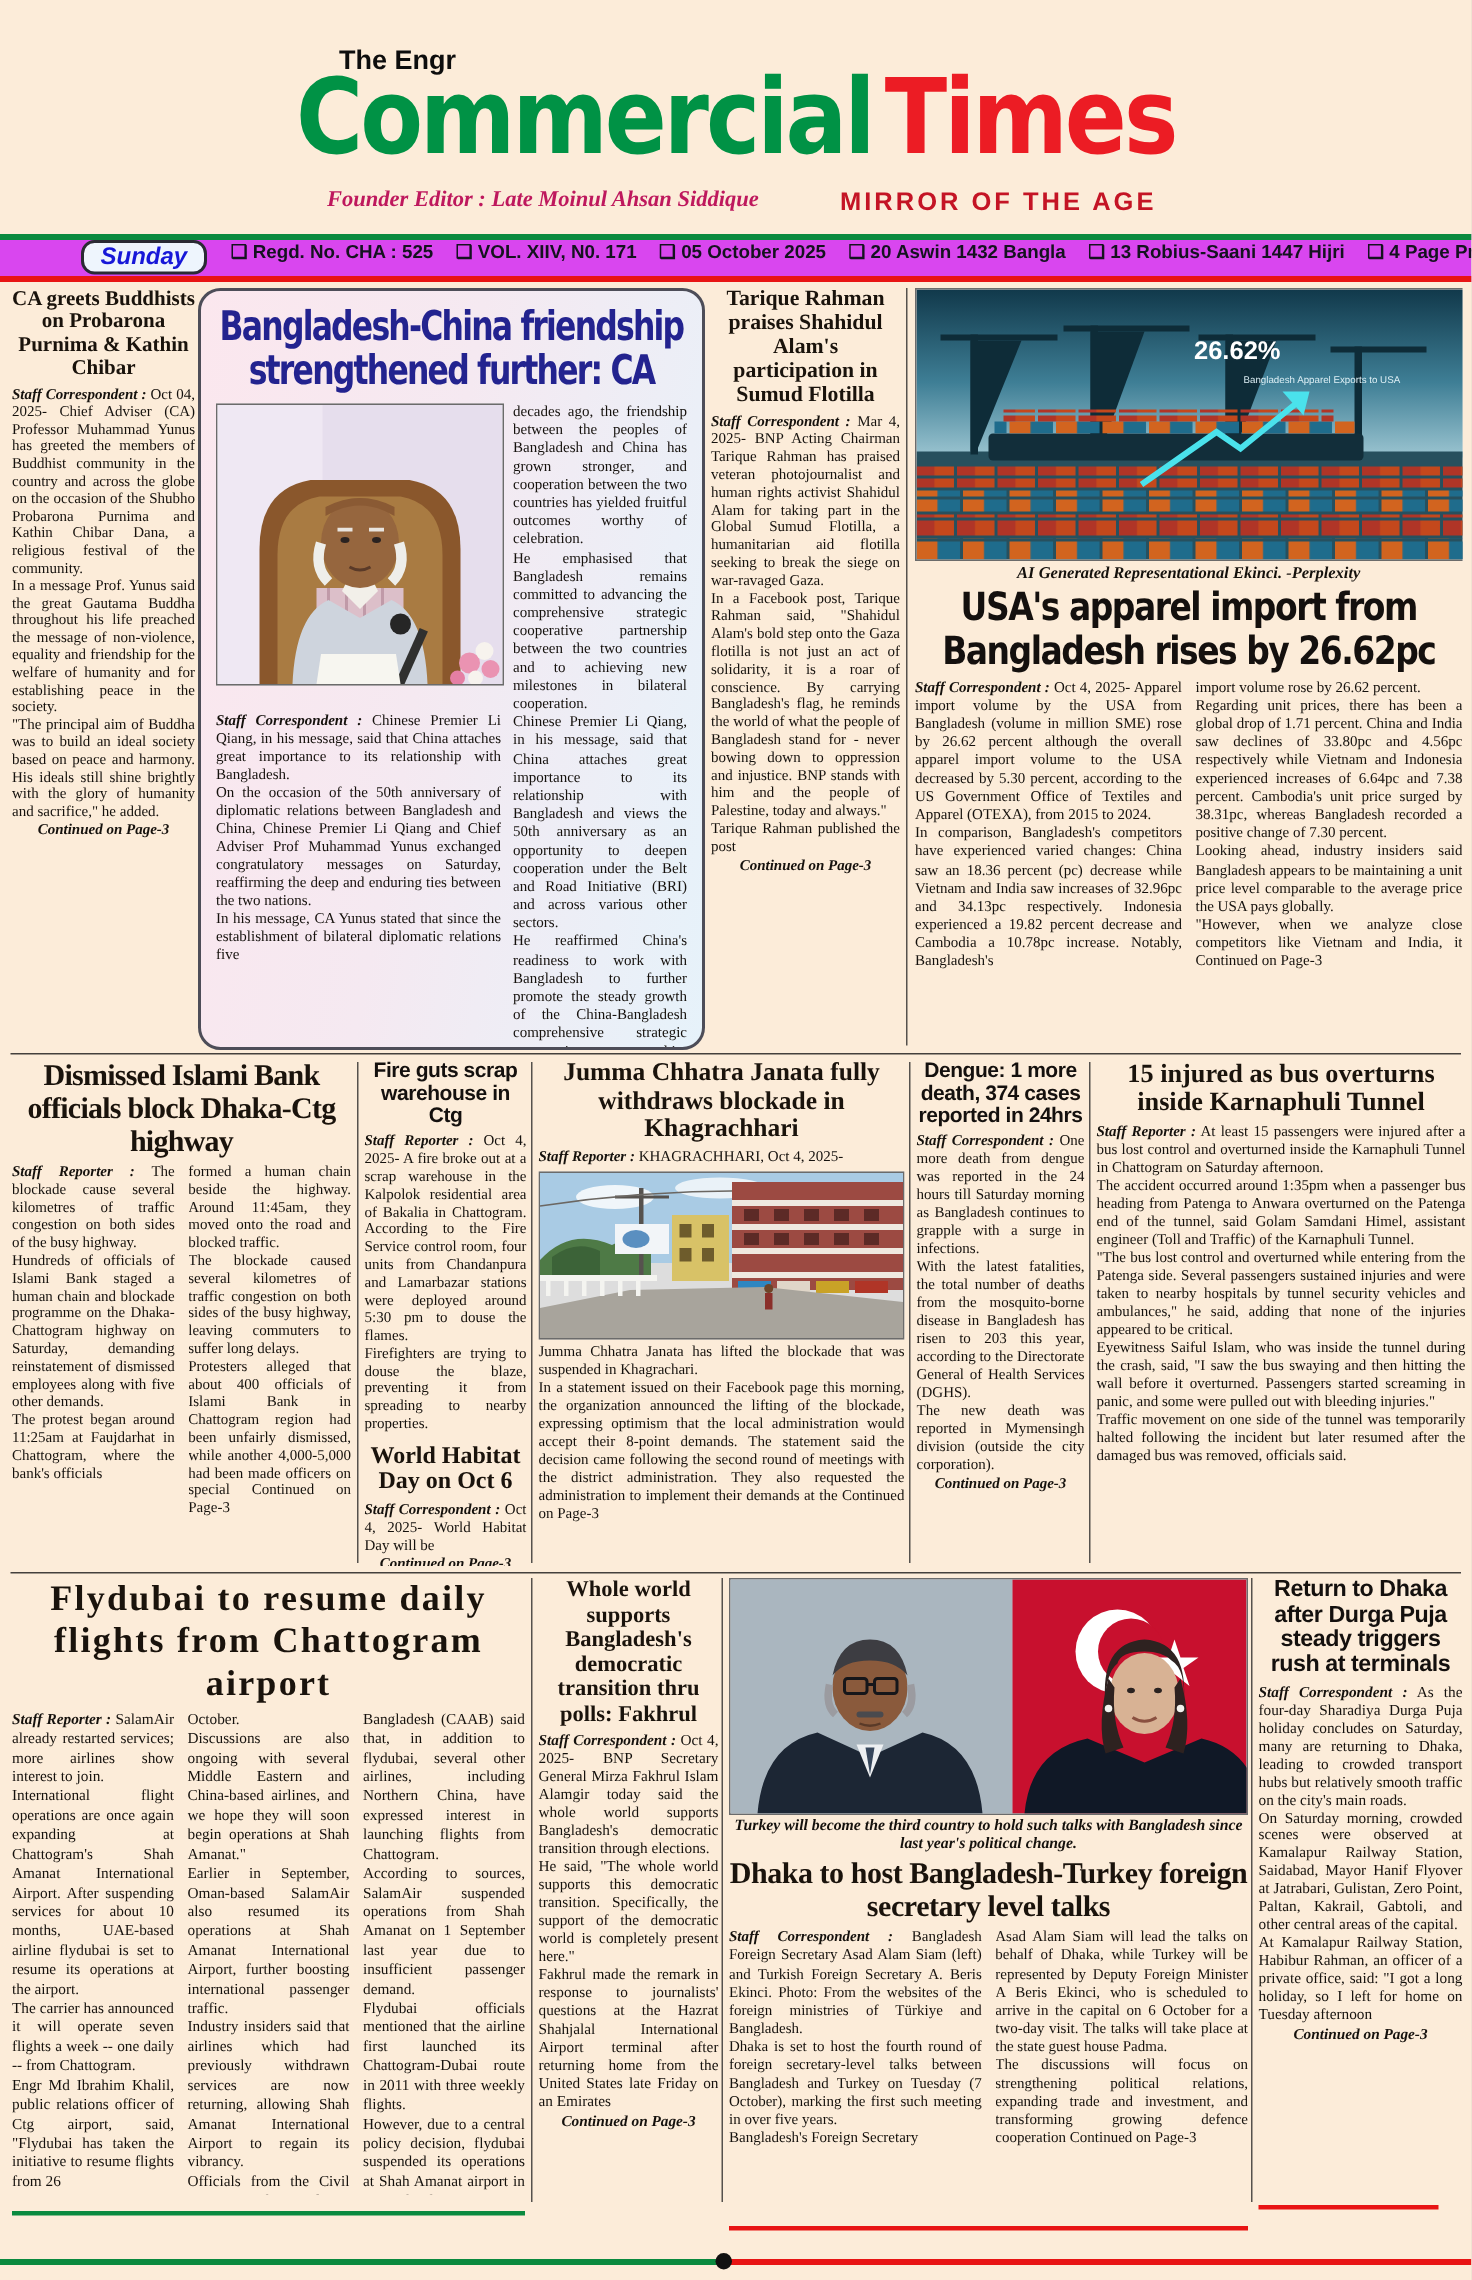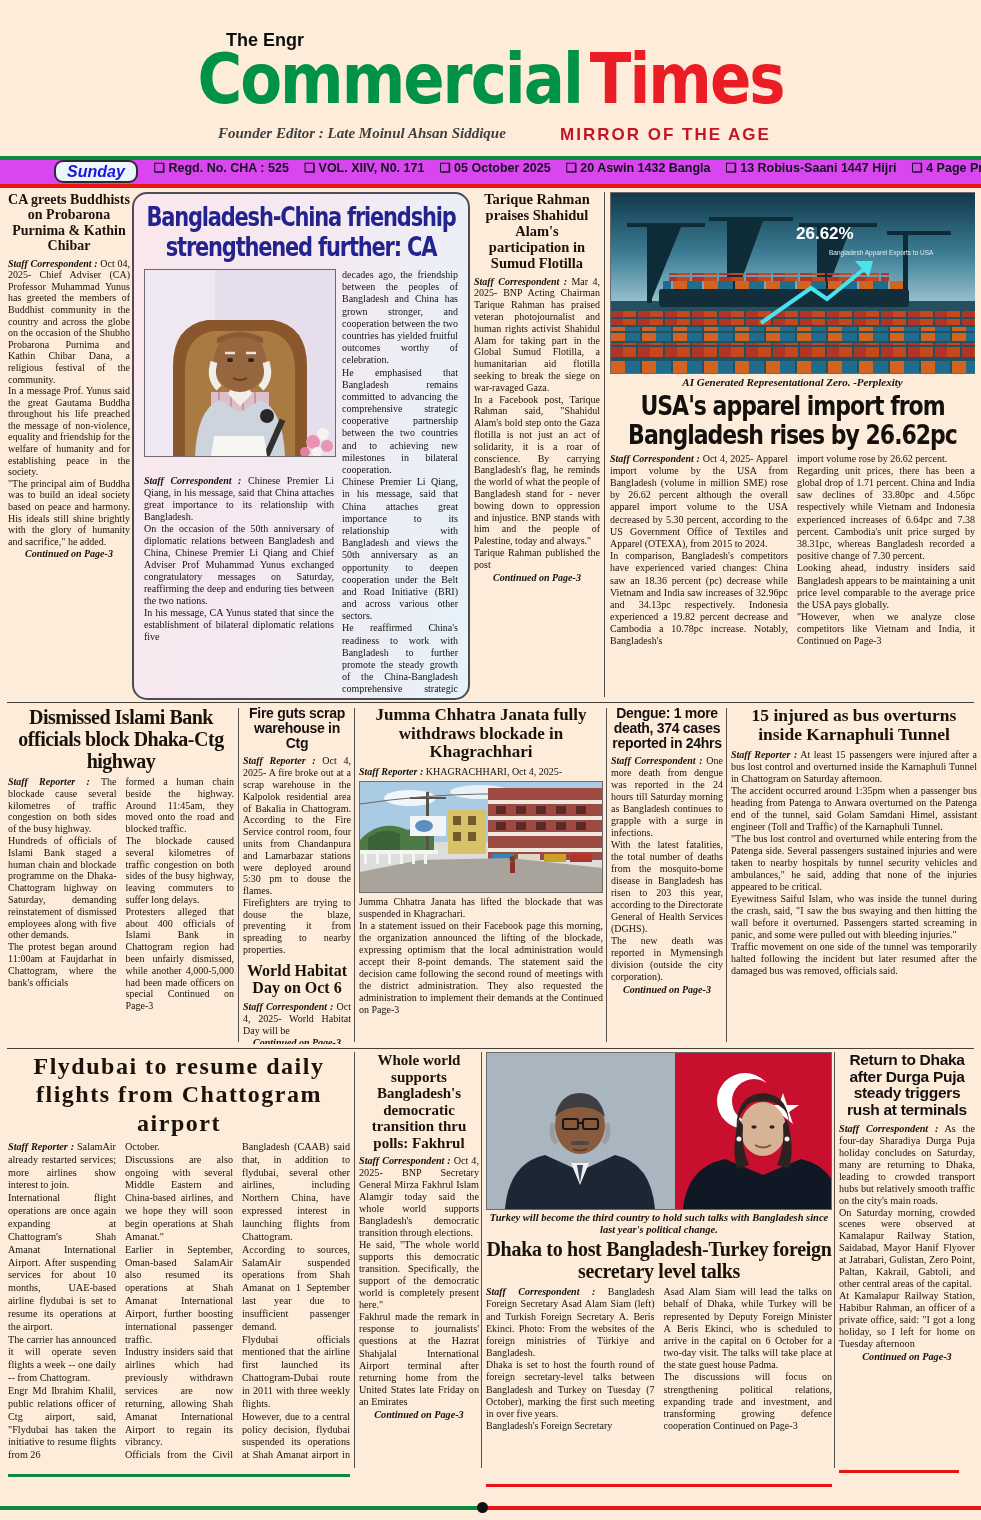--- a/index.html
+++ b/index.html
@@ -6,21 +6,21 @@
   .page{position:relative;width:981px;height:1520px;background:#fcecd9;overflow:hidden;
         font-family:"Liberation Serif",serif;color:#15110d;}
   
   .masthead{position:absolute;top:26px;left:0;width:100%;height:128px;}
   .kicker{position:absolute;left:226px;top:4px;font:700 18px "Liberation Sans",sans-serif;color:#0d0d0d;}
   .nameplate{position:absolute;left:0;top:12px;width:100%;text-align:center;margin:0;
              font-family:"DejaVu Sans",sans-serif;font-weight:700;font-size:61px;letter-spacing:-2px;
              transform:scaleY(1.14);transform-origin:top;white-space:nowrap;}
   .t-green{color:#009245;}
   .t-red{color:#ec1c24;margin-left:8px;}
-  .founder{position:absolute;left:218px;top:99px;font:700 15px "Liberation Serif",serif;font-style:italic;color:#404040;}
+  .founder{position:absolute;left:218px;top:99px;font:700 15px "Liberation Serif",serif;font-style:italic;color:#be185d;}
   .motto{position:absolute;left:560px;top:99px;font:700 17px "Liberation Sans",sans-serif;letter-spacing:2px;color:#c41425;}
   
   .dateline{position:absolute;top:156px;left:0;width:100%;height:24px;background:#d946ef;
             border-top:4px solid #0a8a3f;border-bottom:4px solid #e81414;display:flex;align-items:flex-start;padding-left:48px;}
   .sunday{margin-left:6px;background:#eef5fd;border:2px solid #2a2a34;border-radius:9px;padding:0 11px;
           color:#1717d8;font:700 16px "Liberation Sans",sans-serif;font-style:italic;line-height:19px;}
   .ditems{display:flex;gap:15px;margin-left:16px;font:700 12.5px "Liberation Sans",sans-serif;color:#14121f;white-space:nowrap;}
   
   .art{position:absolute;overflow:hidden;}
   .t-serif{font-family:"Liberation Serif",serif;font-weight:700;text-align:center;line-height:1.1;margin:0 0 4px;color:#1a130c;}
@@ -182,21 +182,21 @@
         <rect x="58" y="80" width="220" height="8" fill="url(#cnt1)"></rect>
         <rect x="0" y="118" width="365" height="14" fill="url(#cnt1)"></rect>
         <rect x="0" y="134" width="365" height="14" fill="url(#cnt2)"></rect>
         <rect x="0" y="150" width="365" height="14" fill="url(#cnt1)"></rect>
         <rect x="0" y="166" width="365" height="14" fill="url(#cnt2)"></rect>
         <path d="M150 130 L200 95 L216 106 L258 72" stroke="#4ae2ec" stroke-width="4" fill="none"></path>
         <polygon points="262,68 244,68 258,84" fill="#4ae2ec"></polygon>
         <text x="185" y="46" font-family="Liberation Sans,sans-serif" font-size="17" font-weight="bold" fill="#ffffff">26.62%</text>
         <text x="218" y="62" font-family="Liberation Sans,sans-serif" font-size="6.5" fill="#dceef4">Bangladesh Apparel Exports to USA</text>
       </svg>
-      <div class="cap" style="font-size:11px;">AI Generated Representational Zero. -Perplexity</div>
+      <div class="cap" style="font-size:11px;">AI Generated Representational Ekinci. -Perplexity</div>
       <h2 class="t-sans" style="font-family:'DejaVu Sans',sans-serif;font-size:22px;letter-spacing:-1px;transform:scaleY(1.18);transform-origin:center top;line-height:25px;height:58px;margin:2px 0 4px;">USA's apparel import from Bangladesh rises by 26.62pc</h2>
       <div class="cols" style="font-size:10px;line-height:1.22;height:240px;">
         <div class="c">
           <p class="fp"><span class="byl">Staff Correspondent :</span> <span>Oct 4, 2025- Apparel import volume by the USA from Bangladesh (volume in million SME) rose by 26.62 percent although the overall apparel import volume to the USA decreased by 5.30 percent, according to the US Government Office of Textiles and Apparel (OTEXA), from 2015 to 2024.</span></p>
           <div class="b">In comparison, Bangladesh's competitors have experienced varied changes: China saw an 18.36 percent (pc) decrease while Vietnam and India saw increases of 32.96pc and 34.13pc respectively. Indonesia experienced a 19.82 percent decrease and Cambodia a 10.78pc increase. Notably, Bangladesh's</div>
         </div>
         <div class="c b">import volume rose by 26.62 percent.
 Regarding unit prices, there has been a global drop of 1.71 percent. China and India saw declines of 33.80pc and 4.56pc respectively while Vietnam and Indonesia experienced increases of 6.64pc and 7.38 percent. Cambodia's unit price surged by 38.31pc, whereas Bangladesh recorded a positive change of 7.30 percent.
 Looking ahead, industry insiders said Bangladesh appears to be maintaining a unit price level comparable to the average price the USA pays globally.
 "However, when we analyze close competitors like Vietnam and India, it Continued on Page-3</div>
@@ -205,21 +205,21 @@
   </div>
 
   <div class="hrule" style="top:702px;"></div>
 
   <div class="art" style="left:8px;top:706px;width:226px;height:338px;">
     <h2 class="t-serif" style="font-size:20px;letter-spacing:-.5px;">Dismissed Islami Bank officials block Dhaka-Ctg highway</h2>
     <div class="cols" style="font-size:10px;line-height:1.18;height:262px;">
       <div class="c">
         <p class="fp"><span class="byl">Staff Reporter :</span> <span>The blockade cause several kilometres of traffic congestion on both sides of the busy highway.</span></p>
         <div class="b">Hundreds of officials of Islami Bank staged a human chain and blockade programme on the Dhaka-Chattogram highway on Saturday, demanding reinstatement of dismissed employees along with five other demands.
-The protest began around 11:00am at Faujdarhat in Chattogram, where the bank's officials</div>
+The protest began around 11:25am at Faujdarhat in Chattogram, where the bank's officials</div>
       </div>
       <div class="c b">formed a human chain beside the highway. Around 11:45am, they moved onto the road and blocked traffic.
 The blockade caused several kilometres of traffic congestion on both sides of the busy highway, leaving commuters to suffer long delays.
 Protesters alleged that about 400 officials of Islami Bank in Chattogram region had been unfairly dismissed, while another 4,000-5,000 had been made officers on special Continued on Page-3</div>
     </div>
   </div>
 
   <div class="vr" style="left:238px;top:708px;height:334px;"></div>
 
   <div class="art" style="left:243px;top:706px;width:108px;height:338px;font-size:10px;line-height:1.18;">

